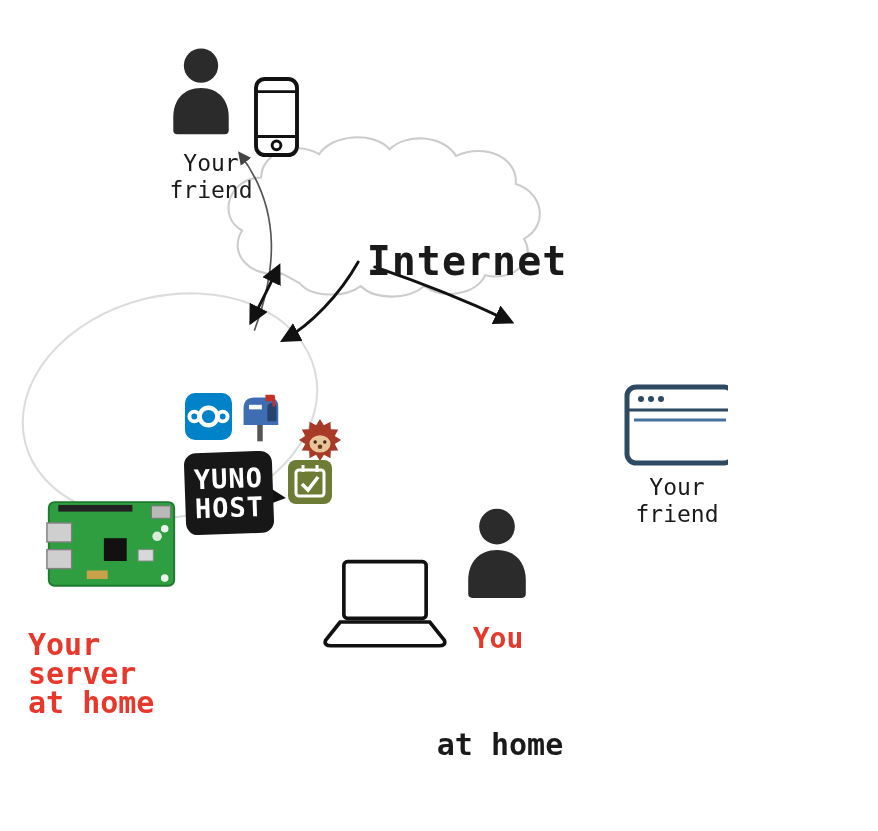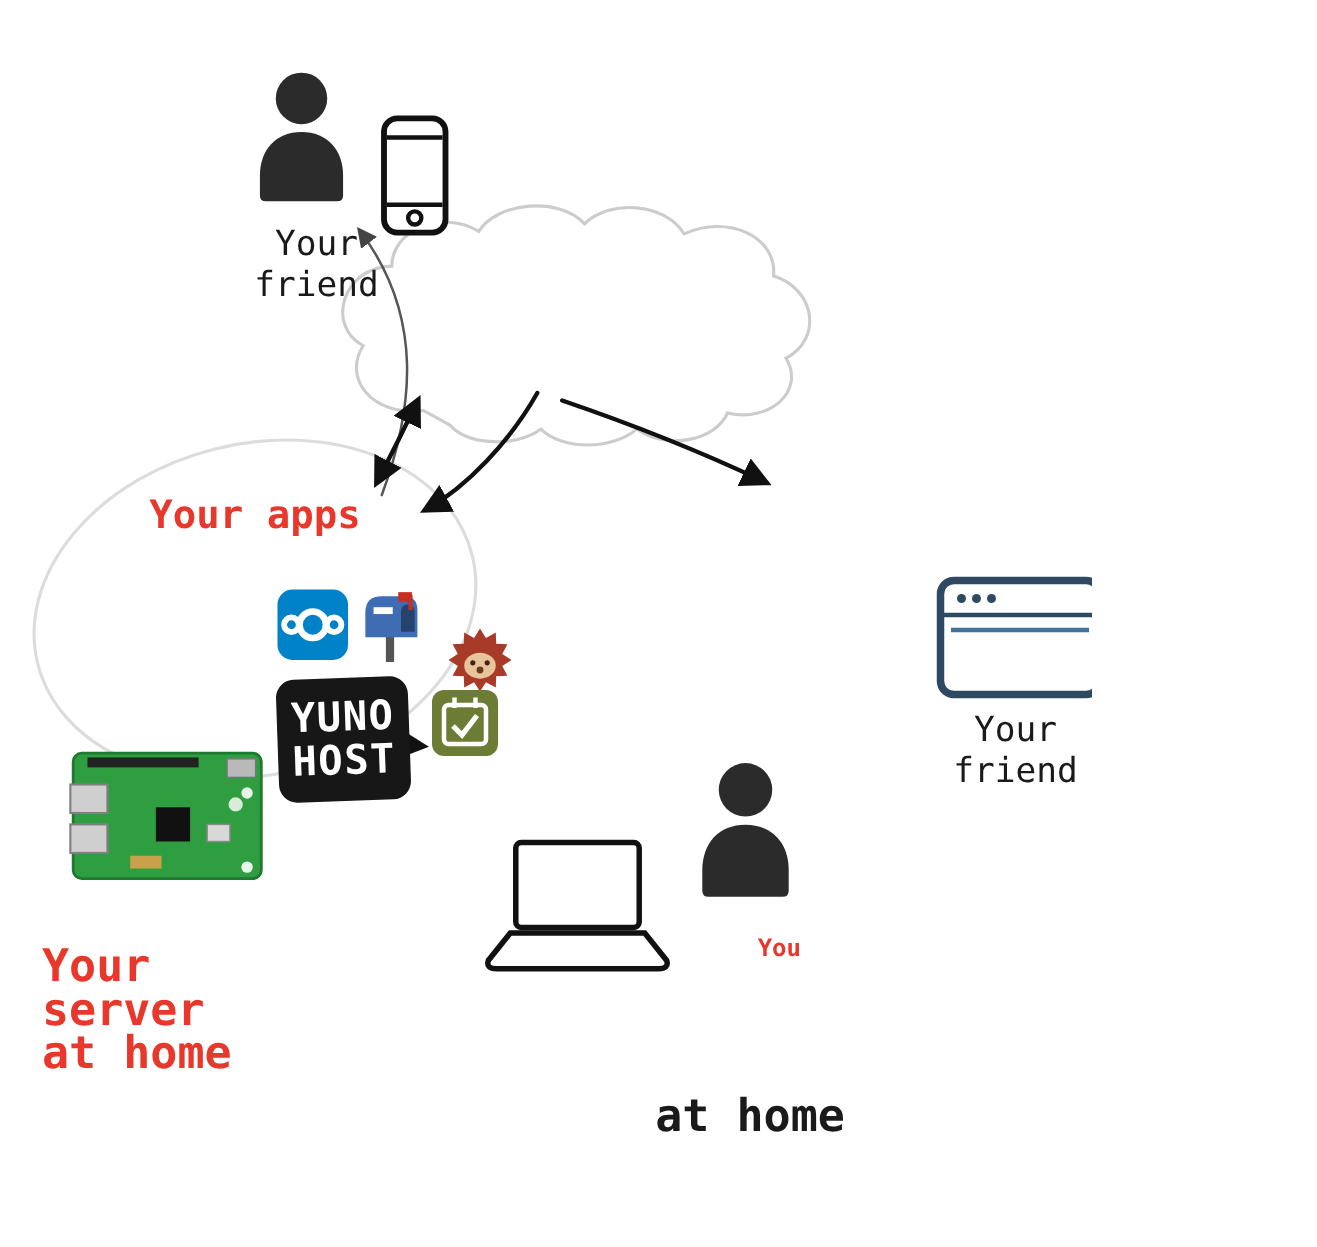--- a/index.html
+++ b/index.html
@@ -7,21 +7,21 @@
          font-family:"DejaVu Sans Mono","Liberation Mono",monospace;color:var(--ink,#1a1a1a);}
   .abs{position:absolute;}
   .center{text-align:center;}
   .label{font-size:23px;line-height:27px;}
   .red{color:var(--red,#e8382c);font-weight:bold;}
   .internet{font-size:40px;font-weight:bold;letter-spacing:1px;}
   .title{font-size:30px;font-weight:bold;line-height:38px;}
   .apps-label{font-size:26px;line-height:28px;}
   .apps-sub{font-size:18px;line-height:22px;}
   .server-label{font-size:30px;line-height:29px;text-align:left;}
-  .you-label{font-size:16px;text-align:right;}
+  .you-label{font-size:28px;}
   .appicon{border-radius:10px;display:flex;align-items:center;justify-content:center;}
   .yuno{background:var(--yunohost-black,#171717);color:#fff;border-radius:12px;
         display:flex;flex-direction:column;align-items:center;justify-content:center;
         font-weight:bold;font-size:27px;line-height:29px;letter-spacing:1px;transform:rotate(-2deg);}
   svg{display:block;}
   .overlay{position:absolute;inset:0;pointer-events:none;}
 </style>
 </head>
 <body>
 
@@ -64,23 +64,23 @@
       <line x1="5" y1="16" x2="43" y2="16" stroke="#111" stroke-width="3"></line>
       <line x1="5" y1="62" x2="43" y2="62" stroke="#111" stroke-width="3"></line>
       <circle cx="24" cy="71" r="4.5" fill="none" stroke="#111" stroke-width="3"></circle>
     </svg>
   </div>
   <div class="abs label center" style="left:151px;top:150px;width:120px;">
     <div>Your</div>
     <div>friend</div>
   </div>
 
+  <div class="abs internet center" style="left:327px;top:238px;width:280px;">Internet</div>
 
   <div class="abs center red" style="left:45px;top:330px;width:250px;">
-    <div class="apps-label">Your apps</div>
   </div>
 
   <div class="abs appicon" style="left:185px;top:393px;width:47px;height:47px;background:var(--nextcloud-blue,#0082c9);">
     <svg viewBox="0 0 48 48" width="47" height="47">
       <circle cx="24" cy="24" r="9" fill="none" stroke="#fff" stroke-width="4.5"></circle>
       <circle cx="9.5" cy="24" r="5" fill="none" stroke="#fff" stroke-width="4"></circle>
       <circle cx="38.5" cy="24" r="5" fill="none" stroke="#fff" stroke-width="4"></circle>
     </svg>
   </div>
   <div class="abs" style="left:239px;top:392px;width:42px;height:53px;">

